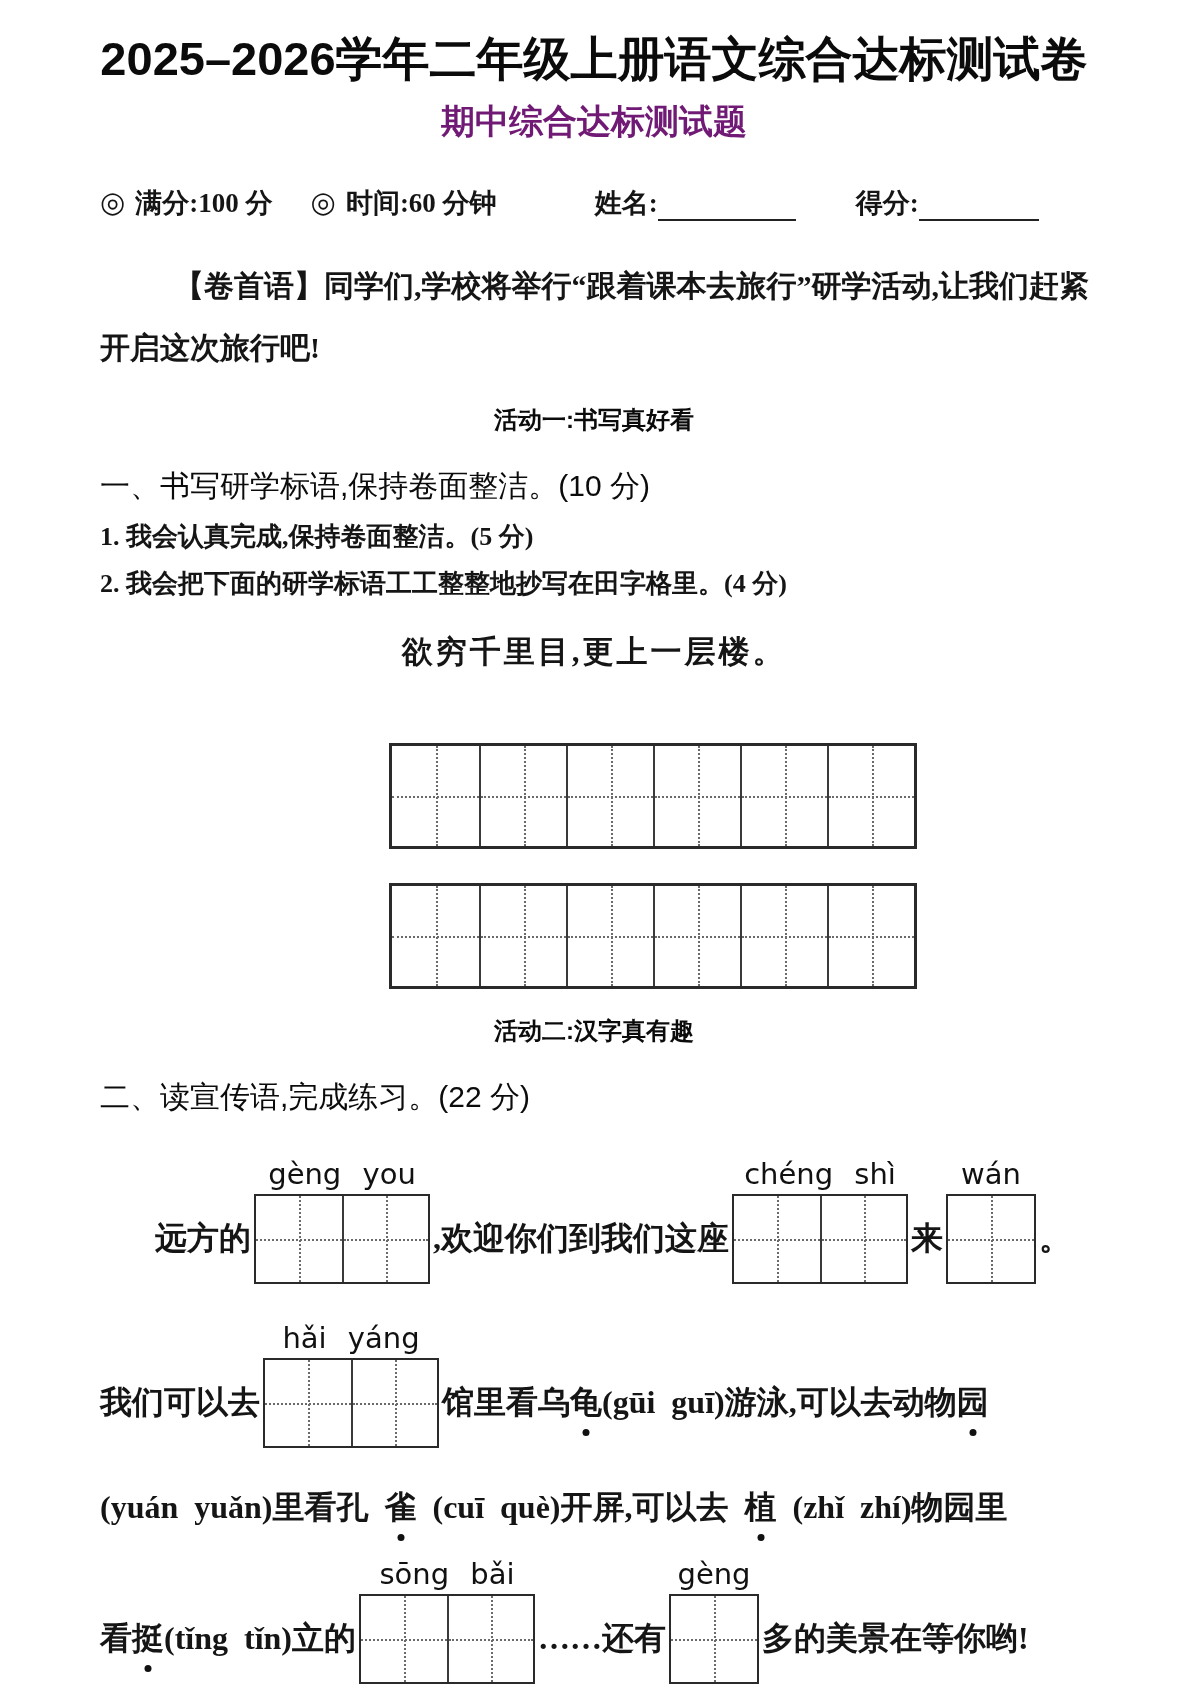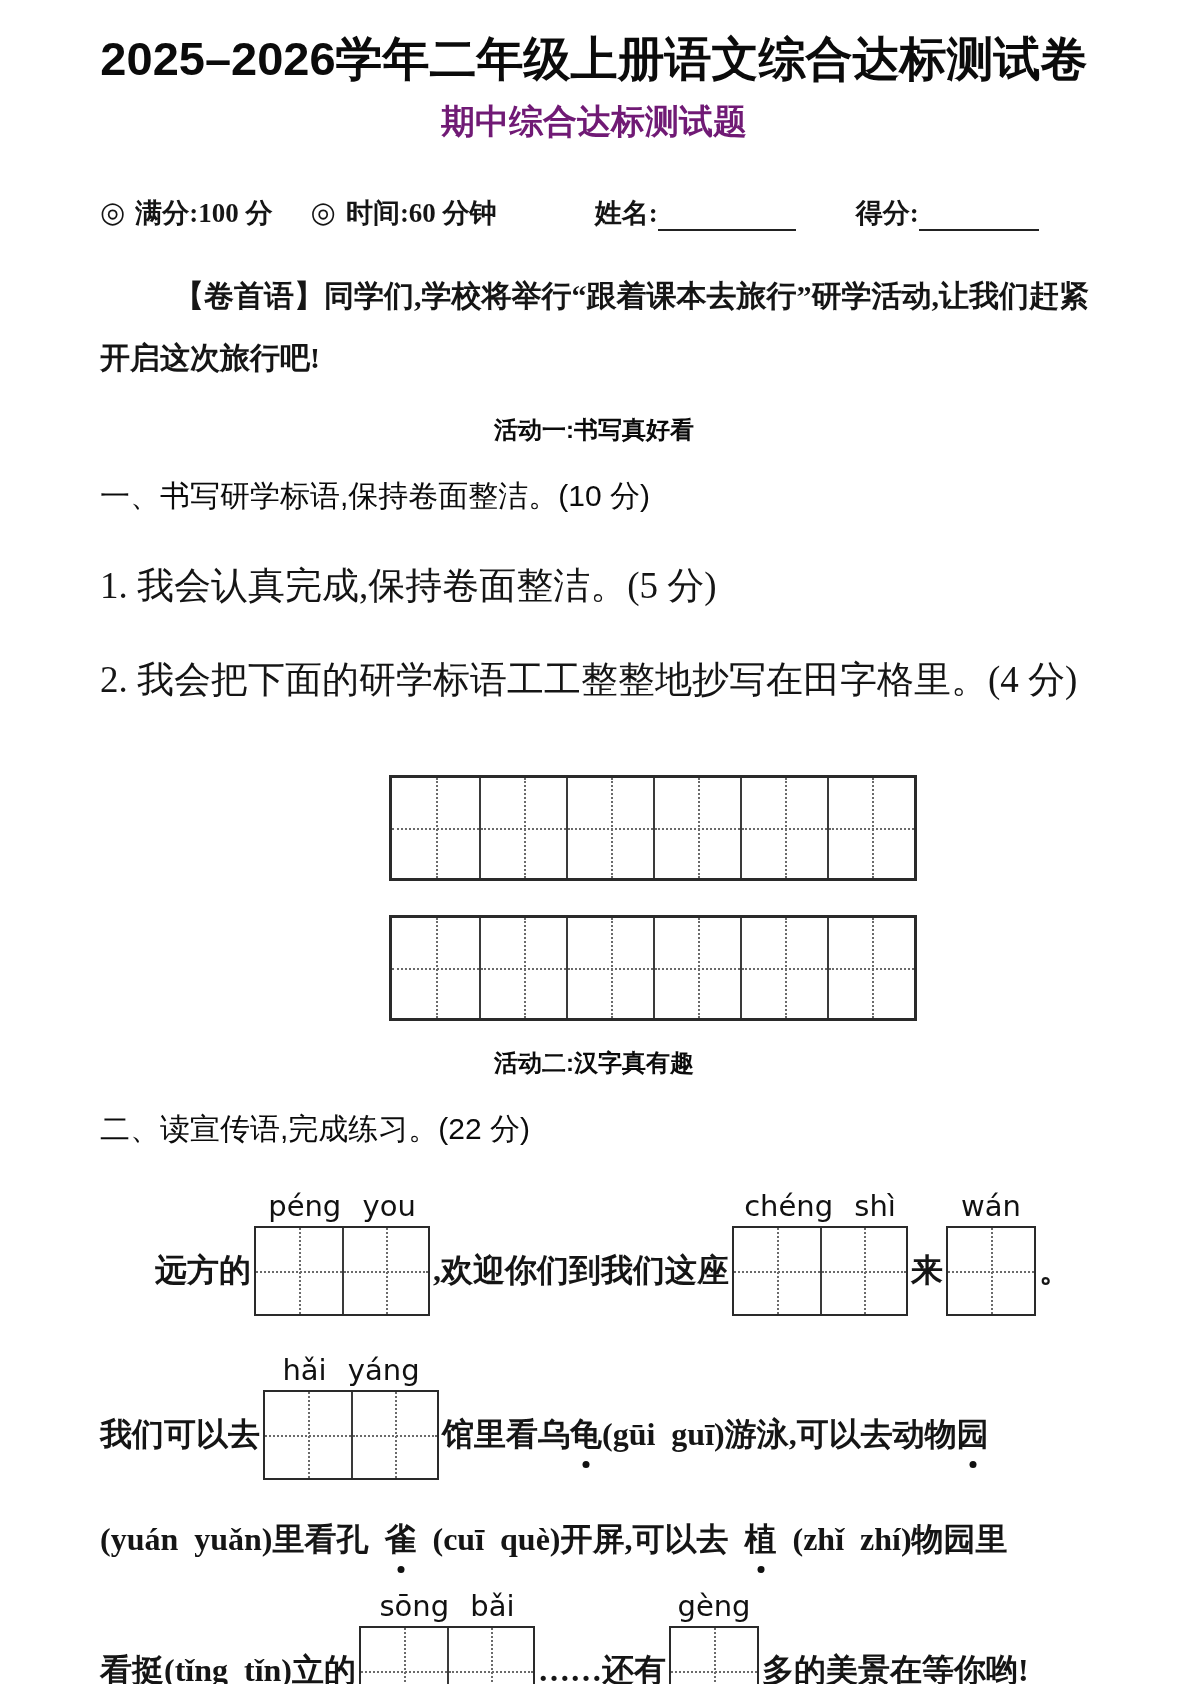--- a/index.html
+++ b/index.html
@@ -7,40 +7,40 @@
        font-family:"Liberation Serif","DejaVu Serif",serif;}
   .page{width:1188px;height:1684px;position:relative;padding-top:28px;box-sizing:border-box;}
 
   
   .title{font-family:"Liberation Sans","DejaVu Sans",sans-serif;font-weight:900;
          font-size:47px;text-align:center;margin:0;letter-spacing:0px;color:#0b0b0b;}
   .subtitle{font-family:"Liberation Sans","DejaVu Sans",sans-serif;font-weight:700;
          font-size:34px;text-align:center;margin:8px 0 0 0;color:#701a75;}
 
   
-  .info{margin:50px 0 0 100px;font-size:27px;font-weight:700;
+  .info{margin:40px 0 0 100px;font-size:27px;font-weight:700;
         font-family:"Liberation Serif","DejaVu Serif",serif;}
   .info .grp{margin-right:38px;}
   .info .bullet{font-size:29px;margin-right:10px;}
   .info .nm{margin-left:60px;}
   .blank{display:inline-block;border-bottom:2px solid #222;height:1.05em;
          vertical-align:bottom;}
   .blank.w1{width:138px;}
   .blank.w2{width:120px;}
 
   
   .intro{width:992px;margin:34px auto 0 100px;font-size:30px;line-height:2.05;
          text-indent:74px;font-weight:600;}
 
   
   .act-title{text-align:center;font-family:"Liberation Sans","DejaVu Sans",sans-serif;
              font-weight:800;font-size:24px;margin-top:26px;color:#0b0b0b;}
   .qhead{margin:30px 0 0 100px;font-family:"Liberation Sans","DejaVu Sans",sans-serif;
          font-weight:400;font-size:30px;color:#0b0b0b;}
-  .item{margin:44px 0 0 100px;font-size:37px;font-weight:400;}
+  .item{margin:12px 0 0 100px;font-size:26px;font-weight:700;}
   .poem{text-align:center;font-size:31px;margin-top:30px;letter-spacing:3px;font-weight:600;}
 
   
   .copy-grid{display:flex;width:522px;margin-left:389px;border:3px solid #2a2a2a;
              box-sizing:content-box;background:#fff;}
   .copy-grid .cell{width:87px;height:100px;position:relative;border-left:2px solid #3a3a3a;box-sizing:border-box;}
   .copy-grid .cell:first-child{border-left:none;}
   .cell::before{content:"";position:absolute;top:0;bottom:0;left:50%;
                 border-left:2px dotted #6a6a6a;}
   .cell::after{content:"";position:absolute;left:0;right:0;top:50%;
@@ -81,20 +81,21 @@
   </div>
 
   <p class="intro">【卷首语】同学们,学校将举行“跟着课本去旅行”研学活动,让我们赶紧开启这次旅行吧!</p>
 
   <div class="act-title">活动一:书写真好看</div>
 
   <div class="qhead">一、书写研学标语,保持卷面整洁。(10 分)</div>
   <div class="item">1. 我会认真完成,保持卷面整洁。(5 分)</div>
   <div class="item">2. 我会把下面的研学标语工工整整地抄写在田字格里。(4 分)</div>
 
+  <div class="poem">欲穷千里目,更上一层楼。</div>
 
   <div class="copy-grid row1">
     <span class="cell"></span>
       <span class="cell"></span>
       <span class="cell"></span>
       <span class="cell"></span>
       <span class="cell"></span>
       <span class="cell"></span>
   </div>
   <div class="copy-grid row2">
@@ -106,21 +107,21 @@
       <span class="cell"></span>
   </div>
 
   <div class="act-title">活动二:汉字真有趣</div>
 
   <div class="qhead">二、读宣传语,完成练习。(22 分)</div>
 
   <div class="fill fa">
     <span class="t">远方的</span>
     <span class="pg">
-      <span class="pinyin">péng you</span>
+      <span class="pinyin">gèng you</span>
       <span class="tzg">
           <span class="cell"></span>
           <span class="cell"></span>
         </span>
     </span>
     <span class="t">,欢迎你们到我们这座</span>
     <span class="pg">
       <span class="pinyin">chéng shì</span>
       <span class="tzg">
           <span class="cell"></span>

